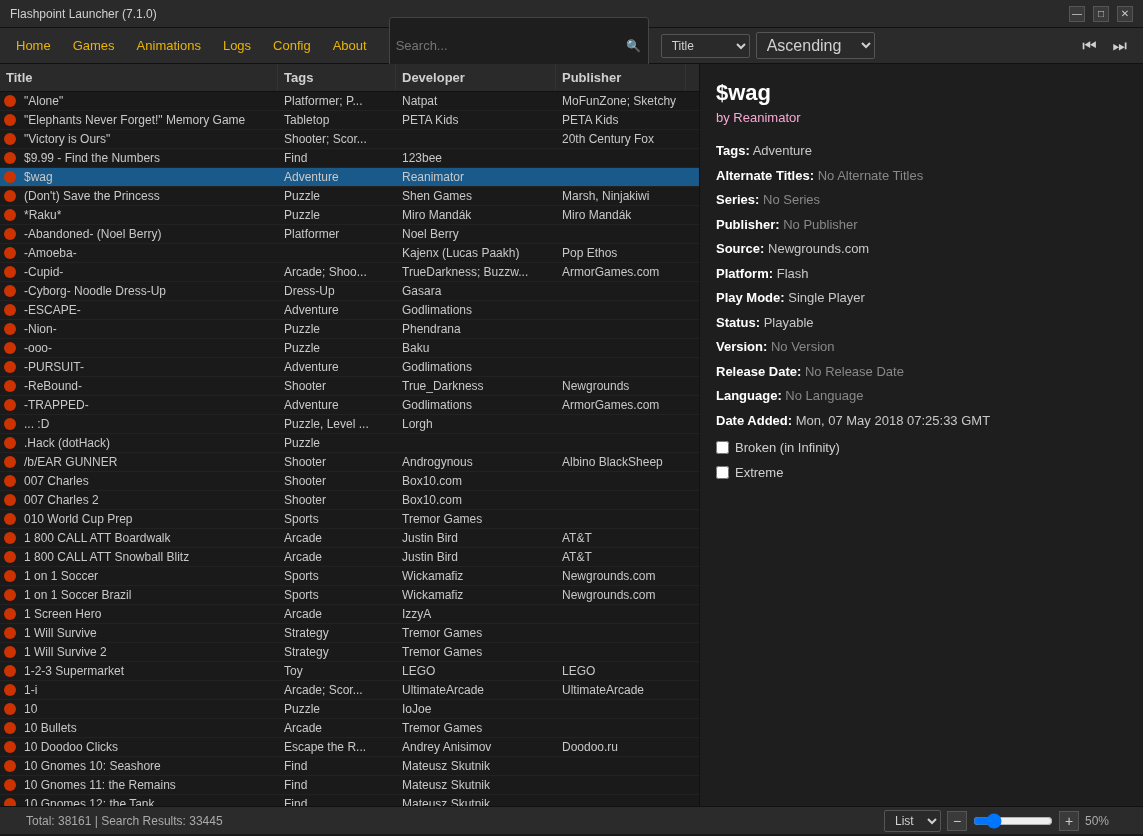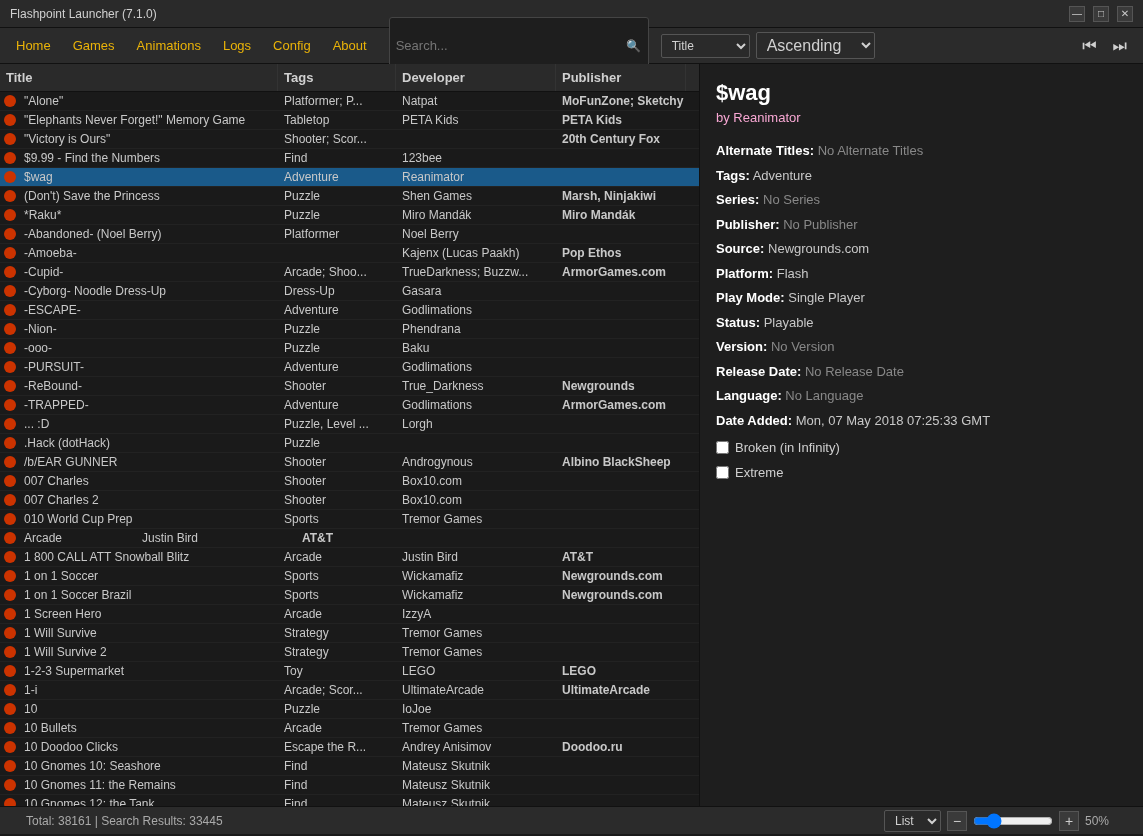--- a/index.html
+++ b/index.html
@@ -186,21 +186,21 @@
       padding: 0 4px;
       font-size: 12px;
       color: #c8c8c8;
       height: 100%;
       display: flex;
       align-items: center;
     }
     .cell-title { width: 260px; }
     .cell-tags { width: 118px; }
     .cell-developer { width: 160px; }
-    .cell-publisher { width: 130px; font-weight: bold; }
+    .cell-publisher { width: 130px; }
     
     #game-detail-panel {
       flex: 1;
       background: #1e1e1e;
       padding: 16px;
       overflow-y: auto;
     }
     #detail-title {
       font-size: 22px;
       font-weight: bold;
@@ -546,20 +546,21 @@
           </span>
       <span class="game-cell cell-title">010 World Cup Prep</span>
       <span class="game-cell cell-tags">Sports</span>
       <span class="game-cell cell-developer">Tremor Games</span>
       <span class="game-cell cell-publisher"></span>
     </div>
         <div class="game-row">
       <span class="icon">
             <span class="flash-icon"></span>
           </span>
+      <span class="game-cell cell-title">1 800 CALL ATT Boardwalk</span>
       <span class="game-cell cell-tags">Arcade</span>
       <span class="game-cell cell-developer">Justin Bird</span>
       <span class="game-cell cell-publisher">AT&amp;T</span>
     </div>
         <div class="game-row">
       <span class="icon">
             <span class="flash-icon"></span>
           </span>
       <span class="game-cell cell-title">1 800 CALL ATT Snowball Blitz</span>
       <span class="game-cell cell-tags">Arcade</span>
@@ -688,22 +689,22 @@
 
   <div id="game-detail-panel">
     <div id="detail-title">$wag</div>
     <div id="detail-author">
       <span>by</span>
       <span> </span>
       <span>Reanimator</span>
     </div>
     <div id="detail-fields">
 
-    <div class="detail-row"><span class="detail-label">Alternate Titles:</span> <span class="detail-value">No Alternate Titles</span></div>
-        <div class="detail-row"><span class="detail-label">Tags:</span> <span class="detail-value colored">Adventure</span></div>
+    <div class="detail-row"><span class="detail-label">Tags:</span> <span class="detail-value colored">Adventure</span></div>
+        <div class="detail-row"><span class="detail-label">Alternate Titles:</span> <span class="detail-value">No Alternate Titles</span></div>
         <div class="detail-row"><span class="detail-label">Series:</span> <span class="detail-value">No Series</span></div>
         <div class="detail-row"><span class="detail-label">Publisher:</span> <span class="detail-value">No Publisher</span></div>
         <div class="detail-row"><span class="detail-label">Source:</span> <span class="detail-value colored">Newgrounds.com</span></div>
         <div class="detail-row"><span class="detail-label">Platform:</span> <span class="detail-value colored">Flash</span></div>
         <div class="detail-row"><span class="detail-label">Play Mode:</span> <span class="detail-value colored">Single Player</span></div>
         <div class="detail-row"><span class="detail-label">Status:</span> <span class="detail-value colored">Playable</span></div>
         <div class="detail-row"><span class="detail-label">Version:</span> <span class="detail-value">No Version</span></div>
         <div class="detail-row"><span class="detail-label">Release Date:</span> <span class="detail-value">No Release Date</span></div>
         <div class="detail-row"><span class="detail-label">Language:</span> <span class="detail-value">No Language</span></div>
         <div class="detail-row"><span class="detail-label">Date Added:</span> <span class="detail-value colored"> Mon, 07 May 2018 07:25:33 GMT</span></div>

